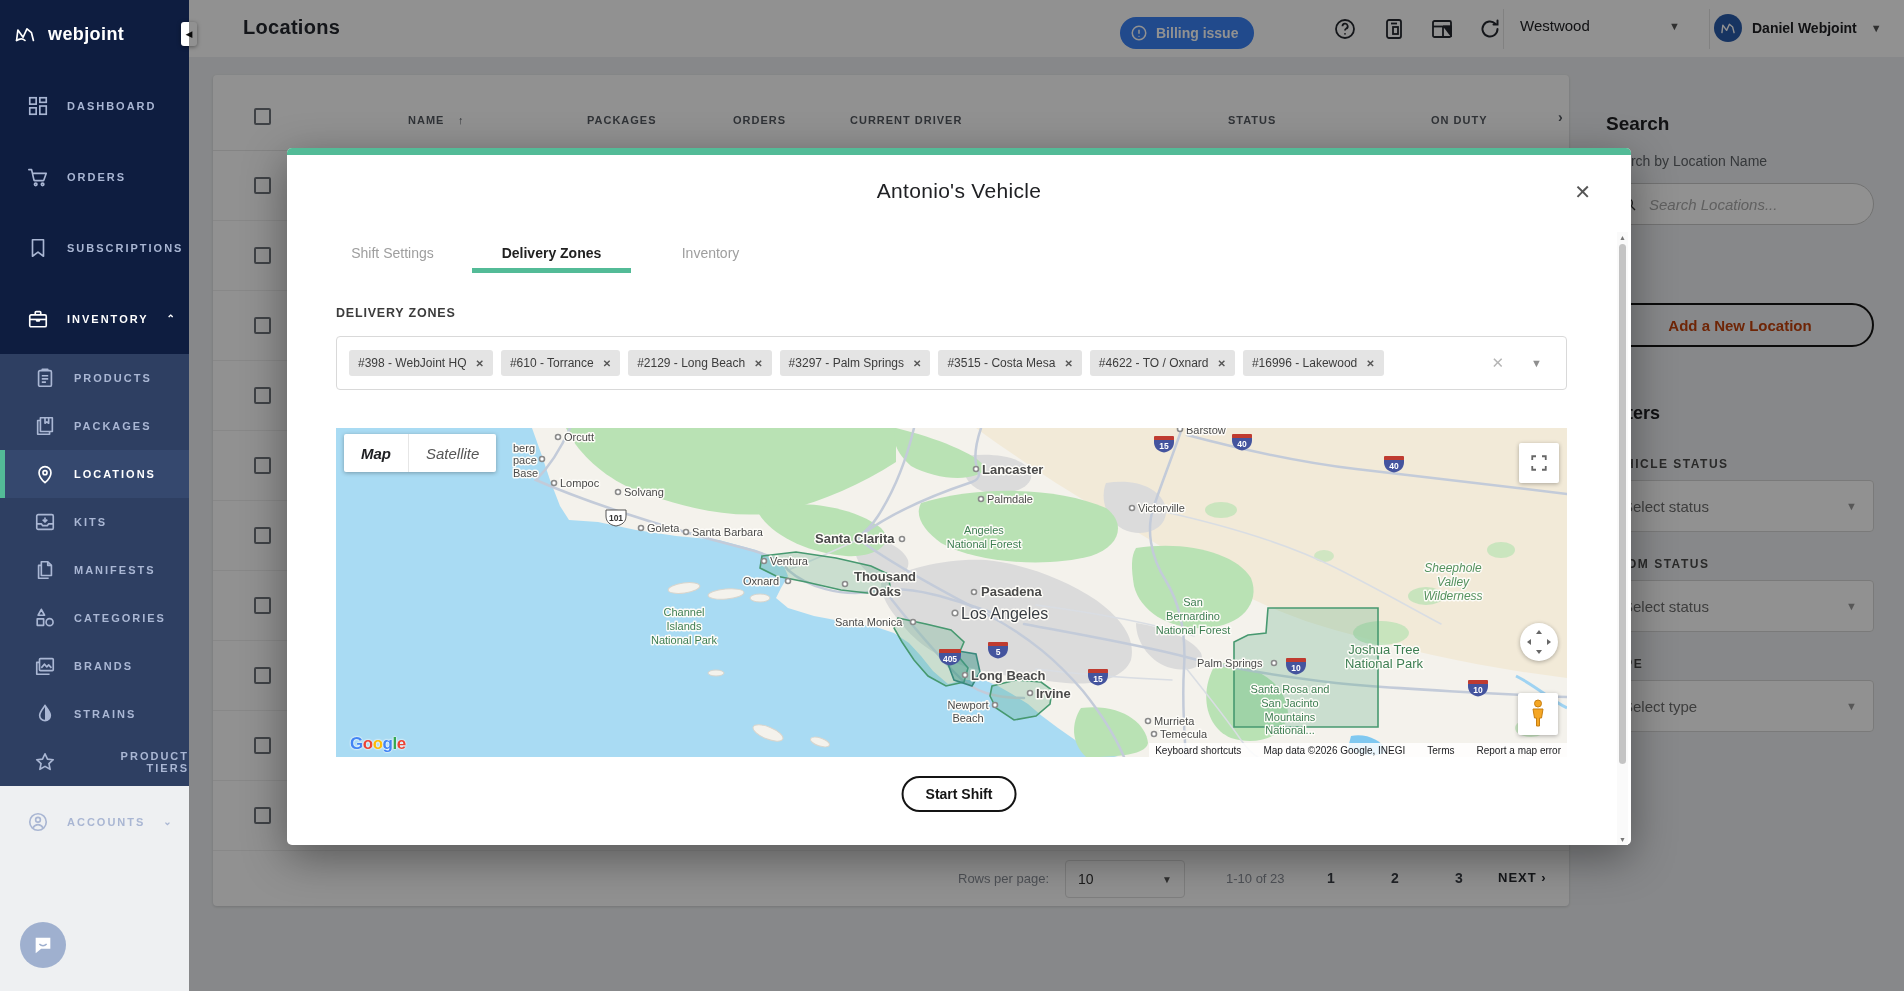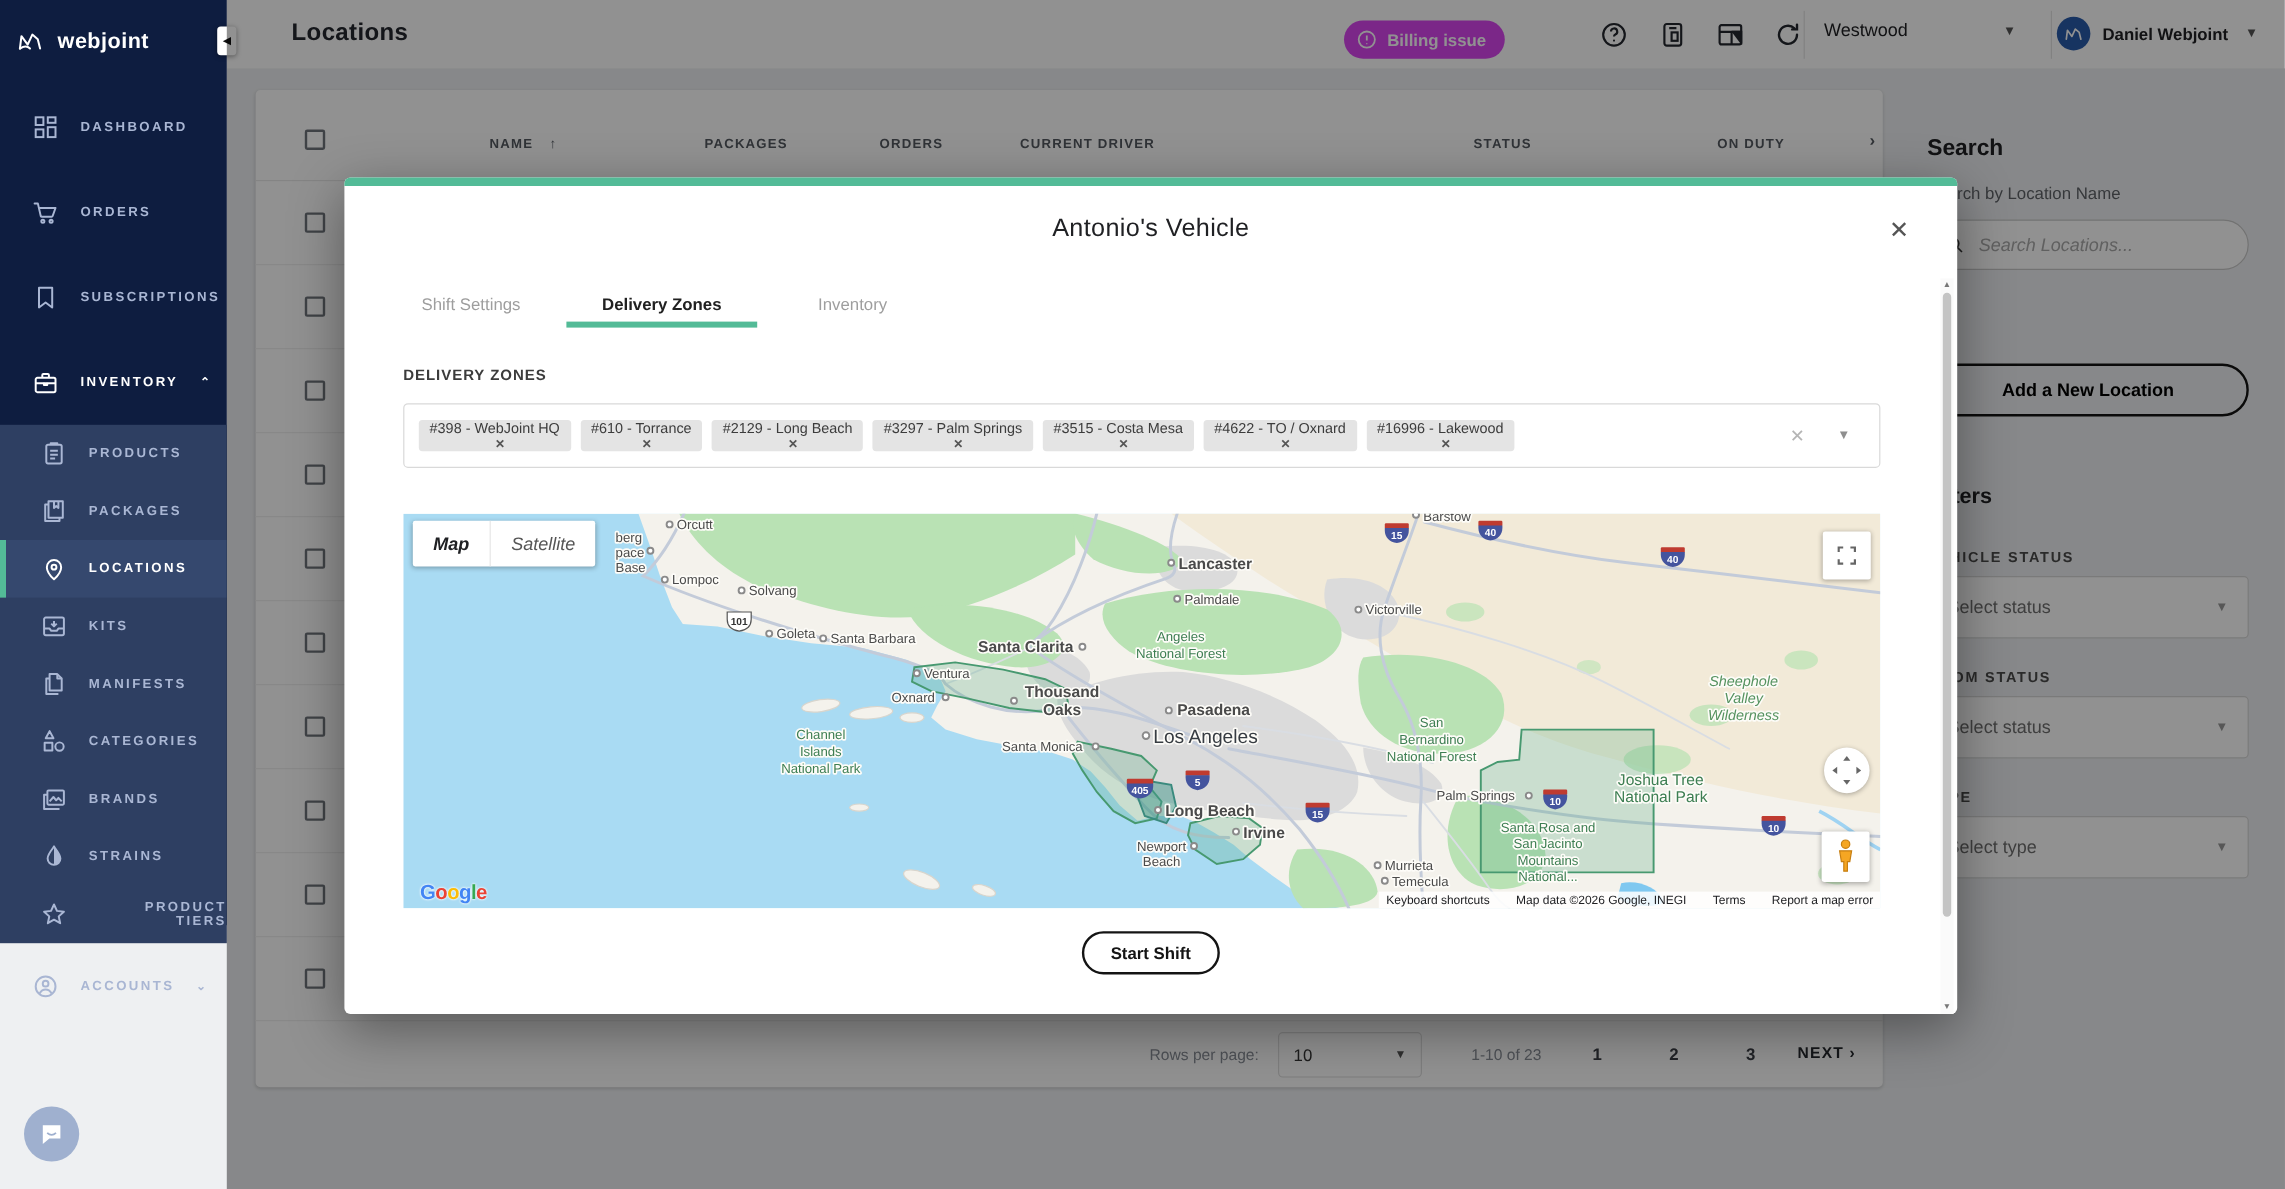--- a/index.html
+++ b/index.html
@@ -19,21 +19,21 @@
   .submenu{background:#2e3f62;}
   .sub-item{display:flex;align-items:center;gap:18px;padding-left:34px;height:48px;font-size:11px;font-weight:700;letter-spacing:2px;color:#aab7d4;cursor:pointer;text-align:right;}
   .sub-item.active{background:#35486e;border-left:5px solid #53bb97;padding-left:29px;color:#fff;}
   .ico{width:22px;height:22px;flex:none;}
   .chat-fab{position:absolute;left:20px;top:922px;width:46px;height:46px;border-radius:50%;background:#9fb0cf;display:flex;align-items:center;justify-content:center;cursor:pointer;}
 
   
   .main{position:absolute;left:189px;top:0;width:1391px;height:991px;}
   .topbar{position:absolute;left:0;top:0;width:1715px;height:57px;background:#fff;}
   .page-title{position:absolute;left:54px;top:16px;font-size:20px;font-weight:600;color:#24272e;letter-spacing:.3px;}
-  .billing-pill{position:absolute;left:931px;top:17px;height:32px;padding:0 16px 0 10px;border-radius:16px;background:#d946ef;color:#fff;display:flex;align-items:center;gap:8px;font-size:14px;font-weight:700;cursor:pointer;}
+  .billing-pill{position:absolute;left:931px;top:17px;height:32px;padding:0 16px 0 10px;border-radius:16px;background:#3b82f6;color:#fff;display:flex;align-items:center;gap:8px;font-size:14px;font-weight:700;cursor:pointer;}
   .hd-ic{position:absolute;top:17px;width:24px;height:24px;color:#24272e;cursor:pointer;}
   .hd-div{position:absolute;top:9px;width:1px;height:40px;background:#e3e3e3;}
   .loc-select{position:absolute;left:1331px;top:17px;width:160px;display:flex;align-items:center;font-size:15px;color:#202124;cursor:pointer;}
   .loc-select .chev{margin-left:auto;color:#555;font-size:11px;}
   .user-chip{position:absolute;left:1525px;top:14px;display:flex;align-items:center;gap:10px;cursor:pointer;}
   .avatar{width:28px;height:28px;border-radius:50%;background:#2a5cab;display:flex;align-items:center;justify-content:center;}
   .user-name{font-size:14px;font-weight:600;color:#202124;}
   .user-chip .chev{color:#555;font-size:11px;margin-left:4px;}
 
   .card{position:absolute;left:24px;top:75px;width:1356px;height:831px;background:#fff;border-radius:4px;box-shadow:0 1px 3px rgba(0,0,0,.15);}
@@ -50,39 +50,39 @@
   .pg-num{position:absolute;top:19px;font-size:14px;font-weight:600;color:#3b3f46;cursor:pointer;}
   .pg-next{position:absolute;left:1285px;top:19px;font-size:13px;font-weight:700;letter-spacing:1px;color:#26292e;cursor:pointer;}
 
   
   .right-panel{position:absolute;left:1580px;top:57px;width:324px;height:934px;}
   .rp-title{position:absolute;left:26px;top:56px;font-size:19px;font-weight:700;color:#202124;}
   .rp-sub{position:absolute;left:26px;top:96px;font-size:14px;color:#5f6368;}
   .rp-search{position:absolute;left:26px;top:126px;width:268px;height:42px;border:1px solid #c9c9c9;border-radius:21px;background:#fff;display:flex;align-items:center;padding:0 14px;gap:10px;}
   .rp-search input{border:0;outline:0;background:transparent;font-style:italic;font-size:15px;color:#555;width:100%;}
   .rp-search input::placeholder{color:#a9a9a9;font-style:italic;}
-  .rp-add{position:absolute;left:26px;top:246px;width:268px;height:44px;border:2px solid #141414;border-radius:22px;background:transparent;font-size:15px;font-weight:700;color:#000000;cursor:pointer;}
+  .rp-add{position:absolute;left:26px;top:246px;width:268px;height:44px;border:2px solid #141414;border-radius:22px;background:transparent;font-size:15px;font-weight:700;color:#c2410c;cursor:pointer;}
   .rp-h2{position:absolute;left:26px;top:346px;font-size:18px;font-weight:700;color:#202124;}
   .rp-lab{position:absolute;left:26px;font-size:12px;font-weight:700;letter-spacing:1.5px;color:#4a4a4a;}
   .rp-sel{position:absolute;left:26px;width:268px;height:52px;border:1px solid #d7d7d7;border-radius:4px;background:#fff;display:flex;align-items:center;padding:0 16px;font-size:15px;color:#6f6f6f;cursor:pointer;}
   .rp-sel .chev{margin-left:auto;color:#999;font-size:11px;}
 
   
   .overlay{position:absolute;left:189px;top:0;width:1715px;height:991px;background:rgba(0,0,0,.43);z-index:40;}
   .modal{position:absolute;left:287px;top:148px;width:1344px;height:697px;background:#fff;border-radius:5px;box-shadow:0 12px 44px rgba(0,0,0,.4);z-index:50;}
   .modal-bar{position:absolute;left:0;top:0;width:100%;height:7px;background:#53bb97;border-radius:5px 5px 0 0;}
   .modal-close{position:absolute;right:40px;top:34px;font-size:20px;color:#555;font-weight:300;cursor:pointer;line-height:1;}
   .modal-title{position:absolute;left:0;top:31px;width:100%;text-align:center;font-size:21px;font-weight:500;color:#202124;letter-spacing:.3px;}
   .tabs{position:absolute;left:26px;top:88px;display:flex;}
   .tab{width:159px;height:34px;display:flex;align-items:center;justify-content:center;font-size:14px;font-weight:500;color:#9e9e9e;cursor:pointer;}
   .tab.active{color:#212121;font-weight:600;}
   .tab-underline{position:absolute;left:185px;top:120px;width:159px;height:5px;background:#53bb97;}
   .sec-label{position:absolute;left:49px;top:158px;font-size:12.5px;font-weight:700;letter-spacing:.8px;color:#3c3c3c;}
   .chips-box{position:absolute;left:49px;top:188px;width:1231px;height:54px;border:1px solid #d9d9d9;border-radius:4px;display:flex;align-items:center;padding:0 70px 0 12px;gap:8px;}
-  .chip{background:#e4e4e4;border-radius:3px;height:26px;display:flex;align-items:center;padding:0 9px;font-size:12px;color:#3c3c3c;white-space:nowrap;cursor:default;flex-direction:column;}
+  .chip{background:#e4e4e4;border-radius:3px;height:26px;display:flex;align-items:center;padding:0 9px;font-size:12px;color:#3c3c3c;white-space:nowrap;cursor:default;}
   .chip .x{margin-left:9px;font-size:10px;font-weight:700;color:#555;cursor:pointer;}
   .chips-clear{position:absolute;right:62px;top:17px;font-size:15px;color:#b5b5b5;cursor:pointer;}
   .chips-chev{position:absolute;right:24px;top:20px;font-size:11px;color:#8f8f8f;cursor:pointer;}
 
   .map-wrap{position:absolute;left:49px;top:280px;width:1231px;height:329px;overflow:hidden;}
   .map-wrap svg{display:block;}
   .map-toggle{position:absolute;left:8px;top:6px;height:38px;background:#fff;border-radius:2px;box-shadow:0 1px 4px rgba(0,0,0,.3);display:flex;z-index:5;}
   .map-toggle .mt{padding:16px 17px;display:flex;align-items:center;font-size:15px;cursor:pointer;font-style:italic;}
   .mt.on{font-weight:700;color:#202124;}
   .mt.off{color:#565656;border-left:1px solid #e6e6e6;text-align:right;}

